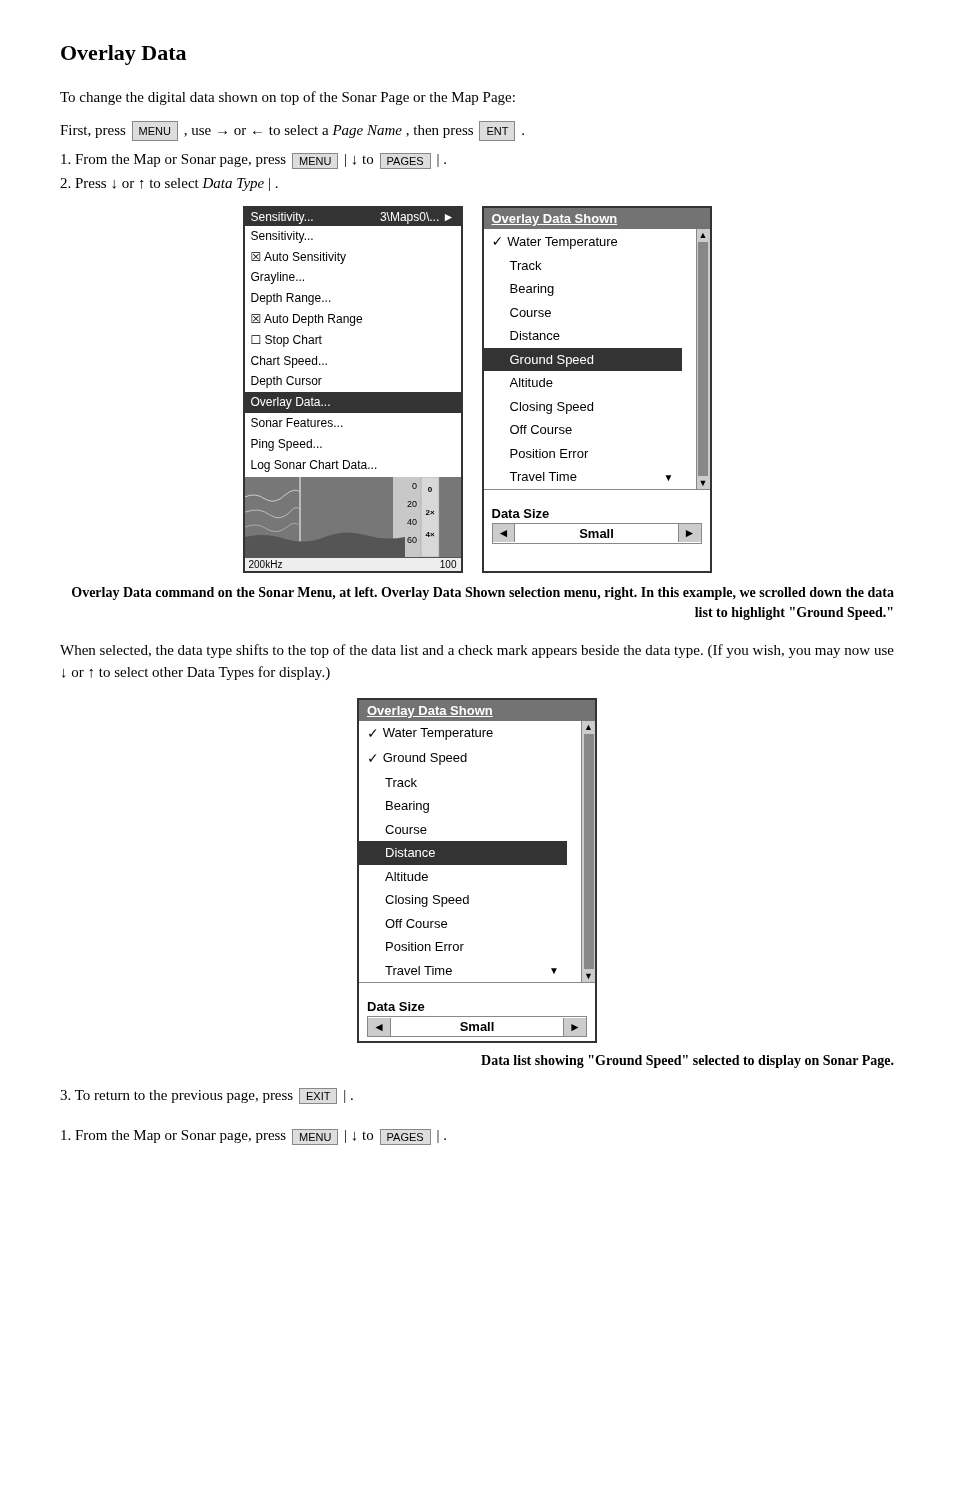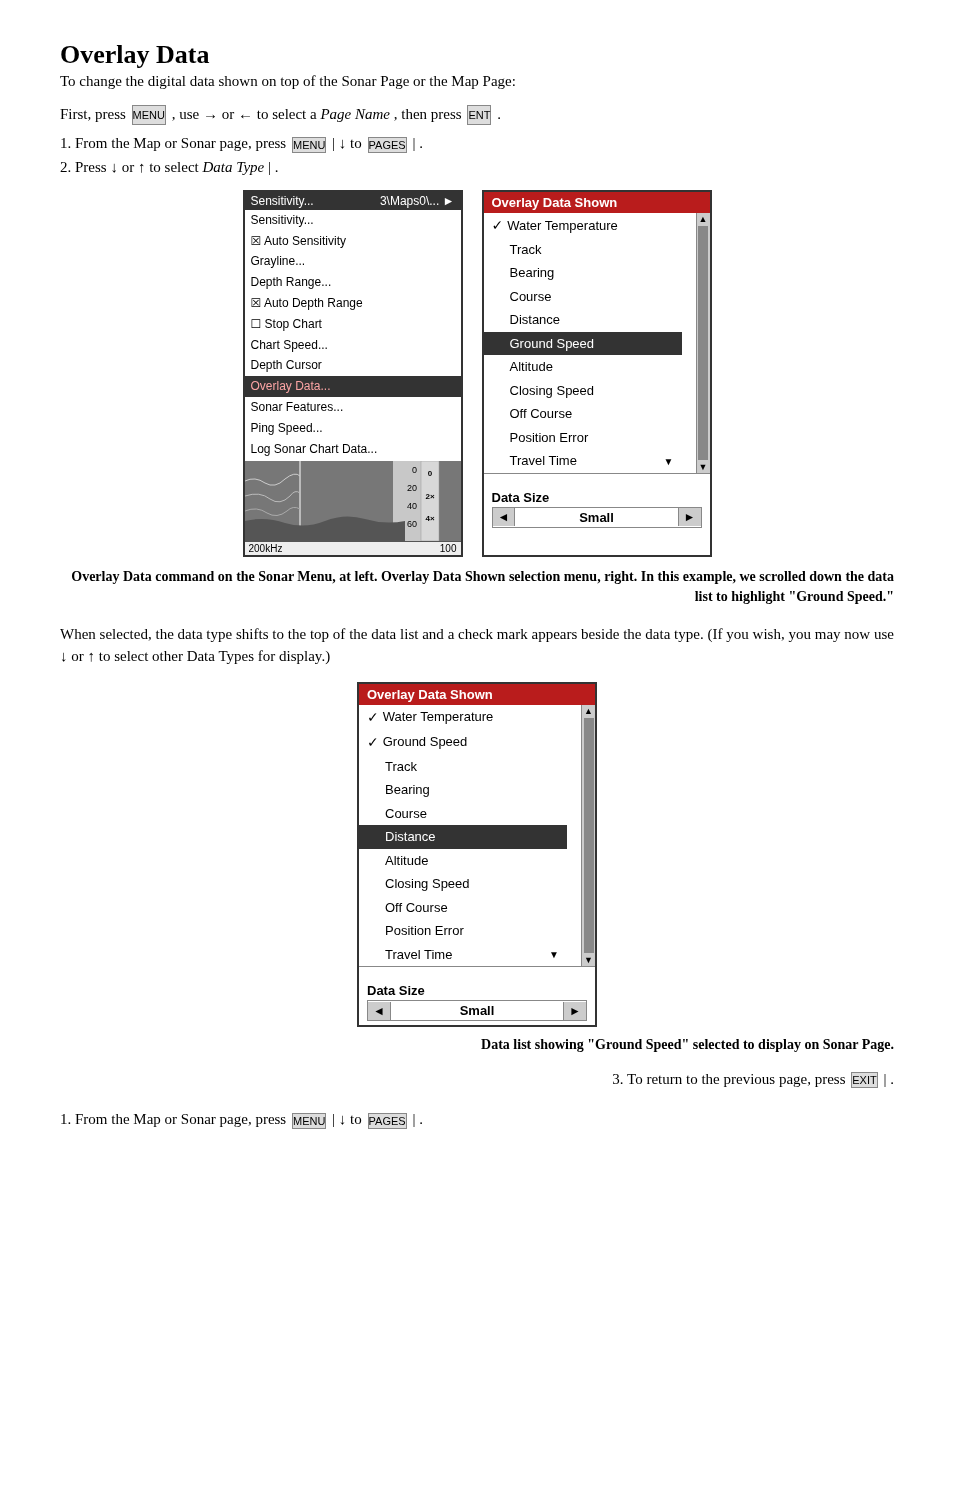--- a/index.html
+++ b/index.html
@@ -6,36 +6,36 @@
     body {
       background: #fff;
       font-family: Georgia, 'Times New Roman', serif;
       font-size: 15px;
       color: #000;
       width: 954px;
       min-height: 1487px;
       padding: 40px 60px;
     }
     h1 {
-      font-size: 26px;
+      font-size: 22px;
       font-weight: bold;
-      margin-bottom: 0;
+      margin-bottom: 20px;
     }
     p {
       margin-bottom: 10px;
       text-align: justify;
       line-height: 1.5;
     }
     em { font-style: italic; }
     .inline-btn {
       display: inline-block;
       border: 1px solid #888;
       background: #ddd;
       font-size: 11px;
-      padding: 1px 0;
+      padding: 1px 6px;
       font-family: Arial, sans-serif;
       vertical-align: middle;
       margin: 0 2px;
     }
 
     
     .figure-container {
       display: flex;
       gap: 19px;
       margin: 14px 0 10px 0;
@@ -59,21 +59,21 @@
       justify-content: space-between;
       align-items: center;
     }
     .sonar-menu-item {
       padding: 2px 6px;
       line-height: 1.4;
       cursor: pointer;
     }
     .sonar-menu-item.highlighted {
       background: #333;
-      color: #fca5a5;
+      color: #ffffff;
     }
     .sonar-image-area {
       background: #888;
       height: 80px;
       position: relative;
       overflow: hidden;
       margin-top: 2px;
     }
     .sonar-bottom-bar {
       background: #eee;
@@ -87,24 +87,25 @@
     
     .overlay-panel {
       border: 2px solid #333;
       width: 230px;
       font-family: Arial, sans-serif;
       font-size: 13px;
       background: #fff;
       flex-shrink: 0;
     }
     .overlay-panel-header {
-      background: #b91c1c;
+      background: #737373;
       color: #fff;
       padding: 3px 8px;
       font-weight: bold;
+      text-decoration: underline;
     }
     .overlay-item {
       padding: 2px 8px;
       line-height: 1.5;
       display: flex;
       align-items: center;
       gap: 4px;
     }
     .overlay-item.highlighted {
       background: #333;
@@ -388,21 +389,21 @@
         </div>
       </div>
     </div>
   </div>
 </div>
 
 
 <div class="fig-caption">Data list showing "Ground Speed" selected to display on Sonar Page.</div>
 
 
-<div class="numbered-step" style="margin-top:4px;text-align:right;">
+<div class="numbered-step" style="margin-top:4px;">
   <span>3. To return to the previous page, press</span>
   <span class="inline-btn">EXIT</span>
   <span>|</span>
   <span>.</span>
 </div>
 
 <br>
 
 
 <div class="numbered-step">

